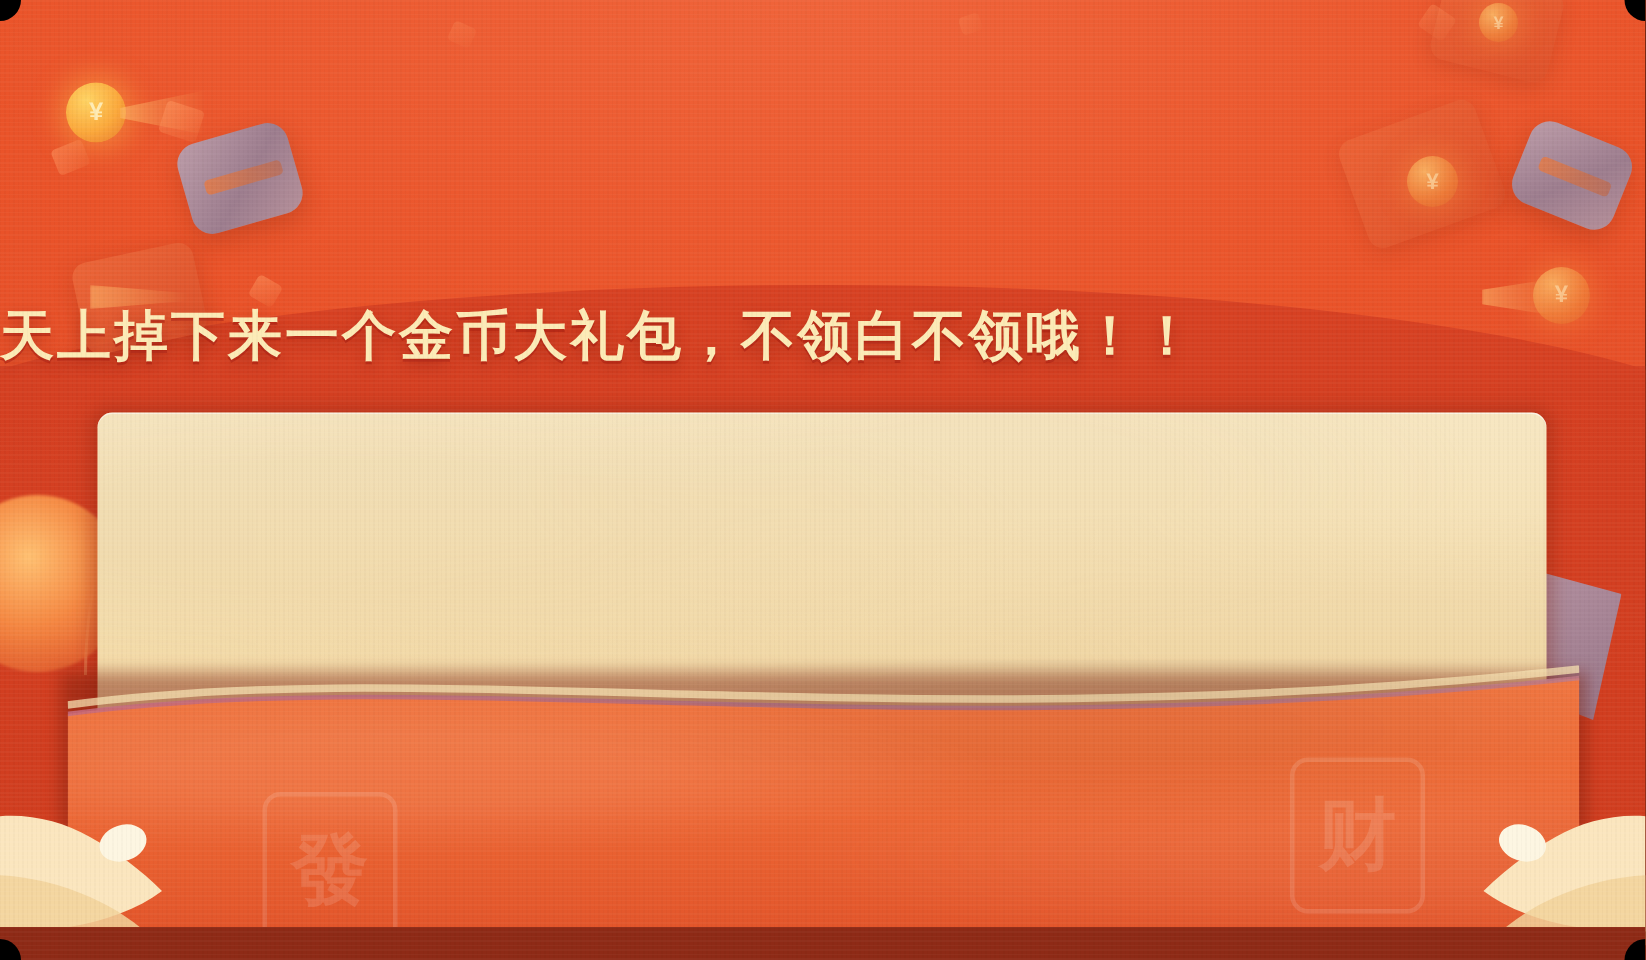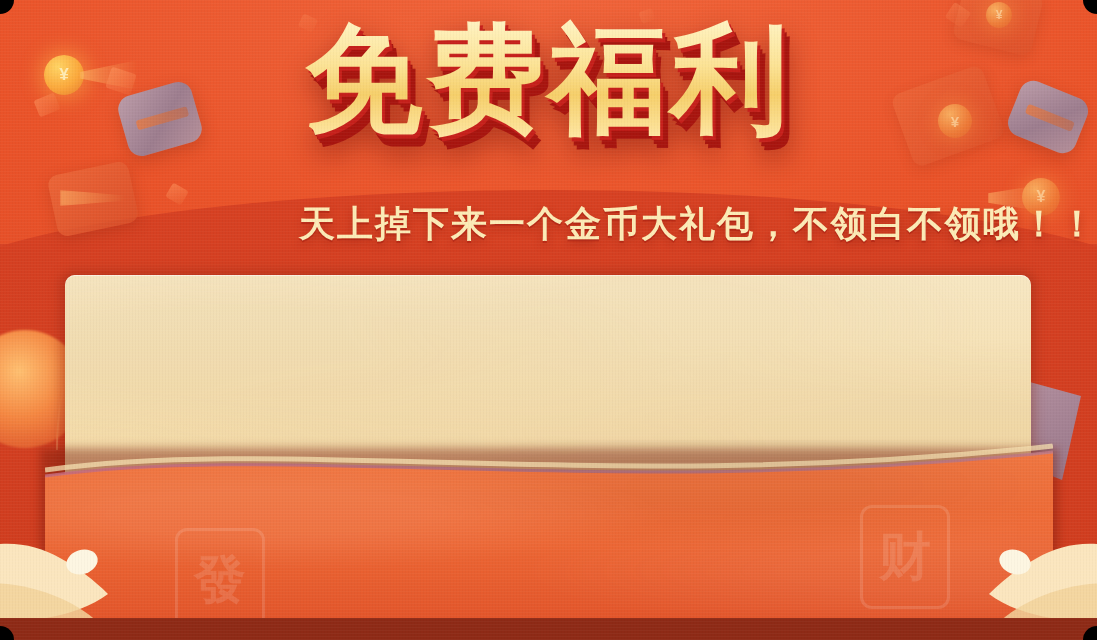--- a/index.html
+++ b/index.html
@@ -103,21 +103,21 @@
     font-size:118px;line-height:1.05;font-weight:900;letter-spacing:4px;
     background:linear-gradient(180deg,#FFF4C4 0%,#FCE395 38%,#F6CF6A 62%,#FFE9A8 100%);
     -webkit-background-clip:text;background-clip:text;color:transparent;
     -webkit-text-fill-color:transparent;
     filter:
       drop-shadow(3px 4px 0 #C6201B)
       drop-shadow(5px 8px 0 #A8150F)
       drop-shadow(0 10px 14px rgba(110,15,8,.45));
   }
   .subtitle{
-    position:absolute;left:0;right:0;top:200px;text-align:right;
+    position:absolute;left:0;right:0;top:200px;text-align:left;
     font-size:36px;font-weight:bold;letter-spacing:2px;
     color:#FCEBB6;
     text-shadow:0 2px 0 rgba(168,30,16,.55), 0 4px 10px rgba(130,20,10,.4);
   }
 
   
   .card-shadow{
     position:absolute;left:60px;top:272px;width:975px;height:260px;
     border-radius:12px;background:rgba(130,32,14,.35);filter:blur(6px);
   }
@@ -230,23 +230,20 @@
 
   <div class="deco cardchip" style="left:1012px;top:88px;width:72px;height:58px;transform:rotate(22deg);">
     <div class="chip-strip"></div>
   </div>
 
   <div class="deco coin-dim" style="left:1022px;top:178px;width:38px;height:38px;font-size:16px;">
     <span>¥</span>
   </div>
   <div class="deco ray" style="left:988px;top:186px;width:46px;height:24px;clip-path:polygon(0 30%,100% 0,100% 100%,0 70%);"></div>
 
-  <div class="title-wrap">
-    <div class="title">免费福利</div>
-  </div>
   <div class="subtitle">天上掉下来一个金币大礼包，不领白不领哦！！</div>
 
   <div class="card-shadow"></div>
   <div class="card">
     <div class="card-tex"></div>
     <div class="card-body"></div>
   </div>
 
   <div class="pocket-shadow"></div>
   <div class="pocket">

